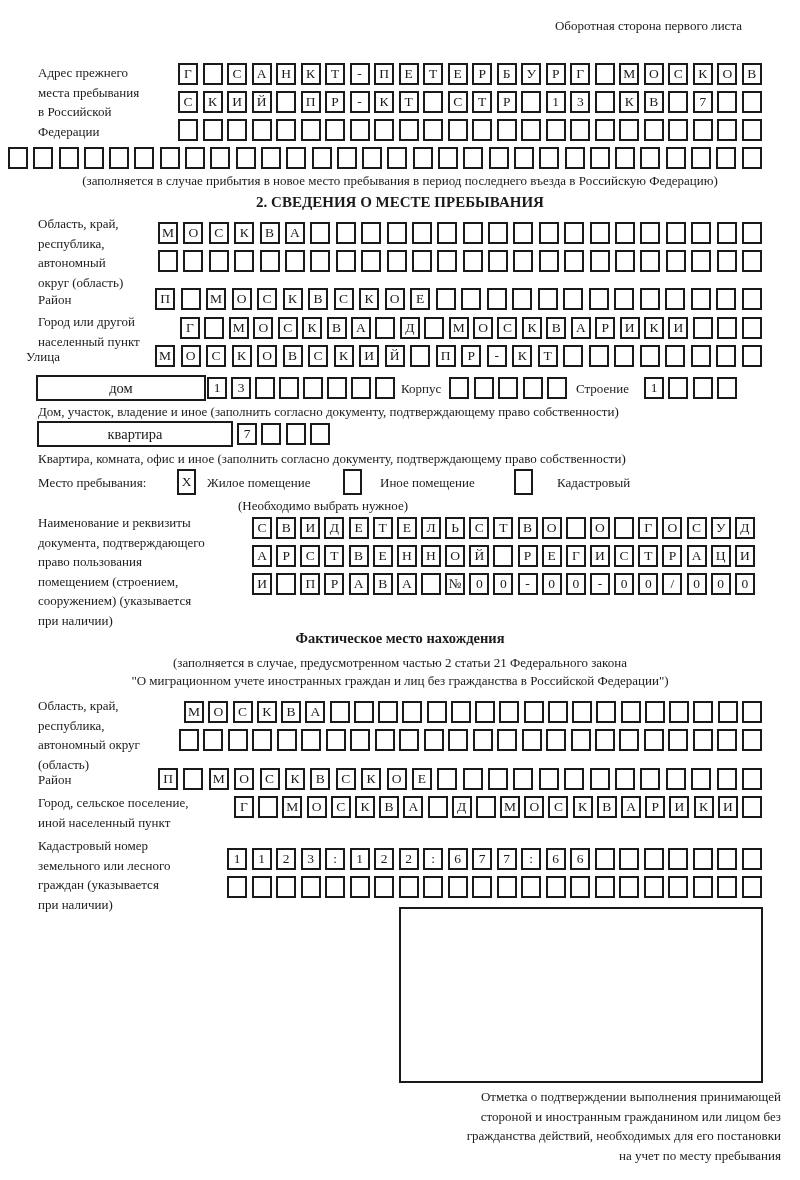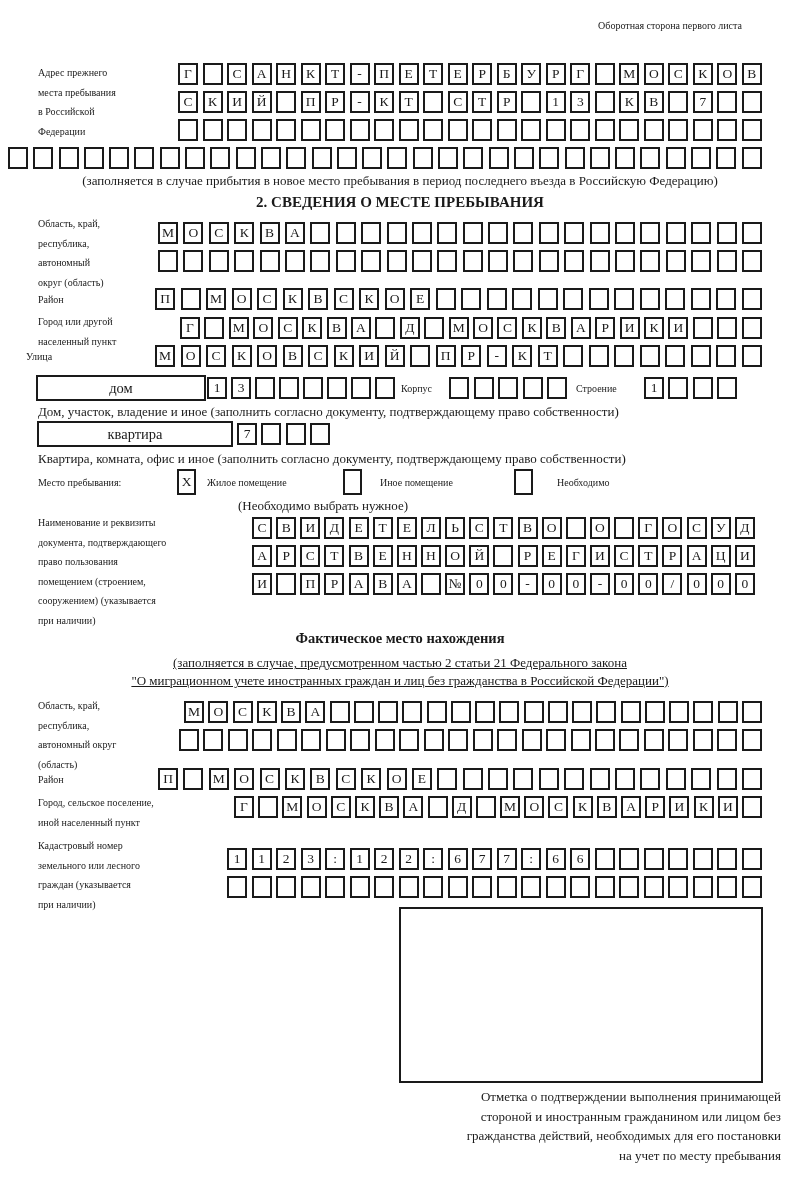--- a/index.html
+++ b/index.html
@@ -1,20 +1,20 @@
 <!DOCTYPE html>
 <html style="--ink: #1a1a1a; --paper: #ffffff;"><head>
 <meta charset="utf-8">
 <style>
   * { margin:0; padding:0; box-sizing:border-box; }
   html,body { background:#fff; }
   body { font-family:"Liberation Serif","DejaVu Serif",serif; color:var(--ink,#1a1a1a); }
   .page { position:relative; width:800px; height:1180px; margin:0 auto; background:var(--paper,#fff); overflow:hidden; }
   .abs { position:absolute; }
-  .label { font-size:10px; line-height:19.5px; }
+  .label { font-size:13px; line-height:19.5px; }
   .cap { font-size:13px; line-height:18px; }
   .center { left:0; width:800px; text-align:center; }
   .title { font-size:15px; font-weight:bold; }
   .subtitle { font-size:14.5px; font-weight:bold; }
   .boxrow { position:absolute; display:flex; justify-content:space-between; height:22px; }
   .cell { flex:none; width:20px; height:22px; border:2px solid var(--ink,#1a1a1a); background:var(--paper,#fff);
           display:flex; align-items:center; justify-content:center; font-size:13.5px; line-height:1; }
   .bigbox { position:absolute; border:2px solid var(--ink,#1a1a1a); background:var(--paper,#fff);
             display:flex; align-items:center; justify-content:center; font-size:14.5px; }
   .cb { position:absolute; width:19px; height:26px; border:2px solid var(--ink,#1a1a1a); background:var(--paper,#fff);
@@ -330,21 +330,21 @@
       <span class="cell"></span>
     </div>
   <div class="abs cap" style="left:38px; top:450px;">Квартира, комната, офис и иное (заполнить согласно документу, подтверждающему право собственности)</div>
 
   <div class="abs label" style="left:38px; top:473px;">Место пребывания:</div>
   <div class="cb" style="left:177px; top:469px;">X</div>
   <div class="abs label" style="left:207px; top:473px;">Жилое помещение</div>
   <div class="cb" style="left:343px; top:469px;"></div>
   <div class="abs label" style="left:380px; top:473px;">Иное помещение</div>
   <div class="cb" style="left:514px; top:469px;"></div>
-  <div class="abs label" style="left:557px; top:473px;">Необходимо</div>
+  <div class="abs label" style="left:557px; top:473px;">Кадастровый</div>
   <div class="abs cap" style="left:123px; top:497px; width:400px; text-align:center;">(Необходимо выбрать нужное)</div>
 
   <div class="abs label" style="left:38px; top:513px;">
       <div>Наименование и реквизиты</div>
       <div>документа, подтверждающего</div>
       <div>право пользования</div>
       <div>помещением (строением,</div>
       <div>сооружением) (указывается</div>
       <div>при наличии)</div>
     </div>
@@ -412,21 +412,21 @@
       <span class="cell">-</span>
       <span class="cell">0</span>
       <span class="cell">0</span>
       <span class="cell">/</span>
       <span class="cell">0</span>
       <span class="cell">0</span>
       <span class="cell">0</span>
     </div>
 
   <div class="abs subtitle center" style="top:630px;">Фактическое место нахождения</div>
-  <div class="abs cap center" style="top:654px;text-decoration:underline;">
+  <div class="abs cap center" style="top:654px;">
       <div>(заполняется в случае, предусмотренном частью 2 статьи 21 Федерального закона</div>
       <div>"О миграционном учете иностранных граждан и лиц без гражданства в Российской Федерации")</div>
     </div>
 
   <div class="abs label" style="left:38px; top:696px;">
       <div>Область, край,</div>
       <div>республика,</div>
       <div>автономный округ</div>
       <div>(область)</div>
     </div>

